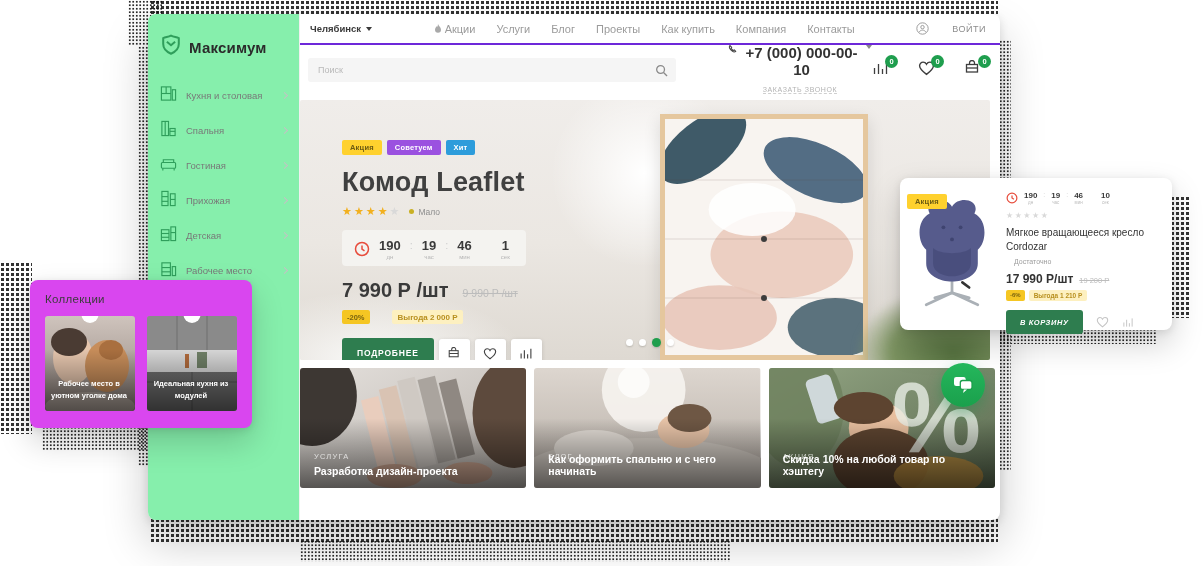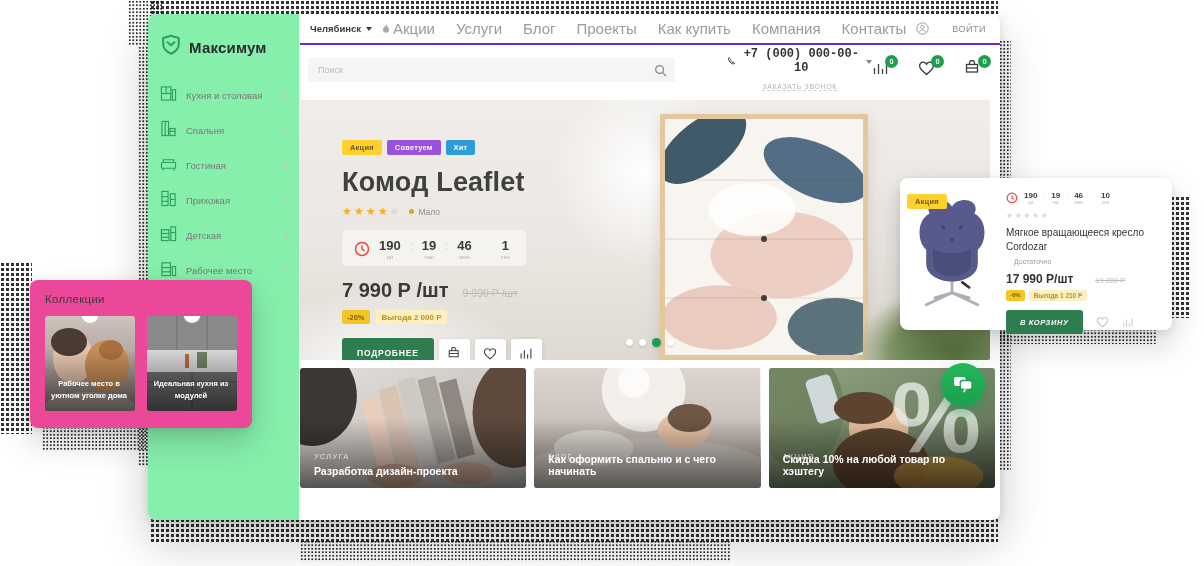--- a/index.html
+++ b/index.html
@@ -22,31 +22,31 @@
   .cats { margin-top:18px; }
   .cat-item { display:flex; align-items:center; gap:9px; padding:7px 10px 7px 12px; cursor:pointer; }
   .cat-label { flex:1; font-size:9.5px; color:#787878; }
   .cat-arrow { width:5px; height:5px; border-right:1.2px solid #c3c3c3; border-top:1.2px solid #c3c3c3; transform:rotate(45deg); margin-right:2px; }
 
   
   .topbar { position:absolute; left:152px; right:0; top:0; height:31px; display:flex; align-items:center; border-bottom:2px solid #6d28d9; padding:0 14px 0 10px; }
   .city { display:flex; align-items:center; gap:5px; font-size:9.5px; color:#3a3a3a; font-weight:600; cursor:pointer; }
   .caret { width:0; height:0; border-left:3.5px solid transparent; border-right:3.5px solid transparent; border-top:4px solid #3a3a3a; margin-top:1px; }
   .menu { flex:1; display:flex; justify-content:center; gap:21px; align-items:center; }
-  .menu a { font-size:15px; color:#9b9b9b; text-decoration:none; display:flex; align-items:center; gap:3px; }
+  .menu a { font-size:11px; color:#9b9b9b; text-decoration:none; display:flex; align-items:center; gap:3px; }
   .login { display:flex; align-items:center; gap:23px; font-size:9px; color:#8d8d8d; text-transform:uppercase; letter-spacing:.5px; cursor:pointer; }
 
   
   .headerbar { position:absolute; left:152px; right:0; top:31px; height:50px; display:flex; align-items:center; padding:0 14px 0 8px; }
   .search { position:relative; width:395px; height:24px; }
   .search input { width:100%; height:100%; background:#f5f5f5; border:none; border-radius:3px; padding:0 28px 0 10px; font-size:9px; color:#555; outline:none; font-family:"Liberation Sans",sans-serif; }
   .search input::placeholder { color:#b9b9b9; }
   .search .mag { position:absolute; right:8px; top:5px; }
   .phoneblock { margin-left:52px; text-align:center; }
-  .phone-row { display:flex; align-items:center; gap:5px; font-size:12px; font-weight:800; color:#333;font-family:Liberation Mono, monospace; }
+  .phone-row { display:flex; align-items:flex-start; gap:5px; font-size:15px; font-weight:800; color:#333; }
   .callback { display:inline-block; margin-top:3px; font-size:7px; color:#b3b3b3; text-transform:uppercase; letter-spacing:.6px; border-bottom:1px dashed #cfcfcf; cursor:pointer; }
   .hicons { margin-left:auto; display:flex; gap:29px; padding-right:4px; }
   .hicon { position:relative; cursor:pointer; }
   .count { position:absolute; top:-5px; right:-9px; min-width:13px; height:13px; background:#1f9e4e; border-radius:50%; color:#fff; font-size:7.5px; font-weight:700; line-height:13px; text-align:center; }
 
   
   .hero { position:absolute; left:152px; top:86px; width:690px; height:260px; overflow:hidden; border-radius:2px;
     background:radial-gradient(circle at 50% 28%, #ffffff 0%, rgba(255,255,255,0) 24%),
                linear-gradient(180deg,#f0edea 0%,#ebe7e2 55%,#ded9d2 100%); }
   .wardrobe { position:absolute; left:360px; top:14px; width:208px; height:246px; border:5px solid #e5c79e; background:#f8f4f0; box-shadow:0 6px 16px rgba(0,0,0,.12); }
@@ -66,41 +66,41 @@
   .avail { display:flex; align-items:center; gap:4px; font-size:8.5px; color:#8d8d8d; }
   .avail .dot-ind { width:5px; height:5px; border-radius:50%; background:#c9b023; }
   .timerbox { display:inline-flex; align-items:flex-start; gap:9px; background:#f4f3f0; border-radius:4px; padding:8px 16px 6px 12px; margin-bottom:13px; }
   .t-cell { text-align:center; }
   .t-num { display:block; font-size:13px; font-weight:800; color:#3a3a3a; }
   .t-lab { display:block; font-size:6px; color:#b7b7b7; margin-top:1px; }
   .t-colon { font-size:11px; color:#cfcfcf; margin-top:1px; }
   .price-row { display:flex; align-items:baseline; gap:14px; margin-bottom:8px; }
   .price { font-size:20px; font-weight:800; color:#3a3a3a; }
   .old-price { font-size:10.5px; color:#bcbcbc; text-decoration:line-through; }
-  .disc-row { display:flex; align-items:center; gap:6px; margin-bottom:14px; }
+  .disc-row { display:flex; align-items:center; gap:22px; margin-bottom:14px; }
   .disc-badge { background:#f5c623; color:#7a6410; font-size:7.5px; font-weight:800; padding:2.5px 5px; border-radius:2px; }
   .benefit { background:#fdf0c0; color:#b8901f; font-size:8px; font-weight:600; padding:2.5px 6px; border-radius:2px; }
   .actions { display:flex; gap:5px; align-items:center; }
   .btn-primary { height:30px; padding:0 15px; background:#2e7d4f; border:none; border-radius:3px; color:#fff; font-size:8.5px; font-weight:700; letter-spacing:.8px; text-transform:uppercase; cursor:pointer; font-family:"Liberation Sans",sans-serif; }
   .icon-btn { width:31px; height:29px; background:#fff; border:none; border-radius:3px; box-shadow:0 1px 4px rgba(0,0,0,.13); display:flex; align-items:center; justify-content:center; cursor:pointer; }
   .dots { position:absolute; left:326px; top:238px; display:flex; gap:6px; align-items:center; z-index:3; }
   .dot { width:7px; height:7px; border-radius:50%; background:#fff; box-shadow:0 1px 2px rgba(0,0,0,.18); }
   .dot.active { width:9px; height:9px; background:#1f9e4e; }
 
   
   .promos { position:absolute; left:152px; top:354px; width:695px; height:120px; display:flex; gap:8px; }
   .promo { position:relative; flex:1; border-radius:3px; overflow:hidden; cursor:pointer; }
   .promo svg.art { position:absolute; inset:0; width:100%; height:100%; }
   .shade { position:absolute; inset:0; background:linear-gradient(180deg, rgba(0,0,0,0) 42%, rgba(0,0,0,.58) 100%); }
   .promo-tag { position:absolute; left:14px; bottom:27px; font-size:7.5px; letter-spacing:1.2px; color:rgba(255,255,255,.72); text-transform:uppercase; }
   .promo-title { position:absolute; left:14px; right:10px; bottom:11px; font-size:10.5px; font-weight:700; color:#fff; }
   .pct { position:absolute; right:14px; top:-6px; font-size:100px; font-weight:800; color:rgba(235,240,232,.78); line-height:1.1; }
 
   
-  .collections { position:absolute; left:30px; top:280px; width:222px; height:148px; background:#ec4899; border-radius:8px;
+  .collections { position:absolute; left:30px; top:280px; width:222px; height:148px; background:#d946ef; border-radius:8px;
     box-shadow:0 14px 32px rgba(0,0,0,.18), 0 2px 8px rgba(0,0,0,.1); z-index:5; padding:13px 15px; }
   .col-title { font-size:11.5px; color:#3c3c3c; letter-spacing:.3px; }
   .col-cards { display:flex; gap:12px; margin-top:11px; }
   .col-card { position:relative; width:90px; height:95px; border-radius:3px; overflow:hidden; cursor:pointer; }
   .col-card svg.art { position:absolute; inset:0; width:100%; height:100%; }
   .col-shade { position:absolute; inset:0; background:linear-gradient(180deg, rgba(0,0,0,0) 35%, rgba(0,0,0,.55) 100%); }
   .notch { position:absolute; top:-8px; left:50%; transform:translateX(-50%); width:17px; height:15px; background:#fff; border-radius:0 0 10px 10px; z-index:2; }
   .col-card-title { position:absolute; left:5px; right:7px; bottom:8px; text-align:center; font-size:7.5px; font-weight:700; color:#fff; line-height:1.7; }
 
   
@@ -109,21 +109,21 @@
   .pp-img { position:relative; width:104px; flex:none; display:flex; align-items:center; justify-content:center; }
   .pp-badge { position:absolute; top:16px; left:7px; z-index:2; }
   .pp-body { flex:1; padding:13px 12px 10px 2px; }
   .mini-timer { display:flex; align-items:flex-start; gap:6px; }
   .mt-num { display:block; font-size:8px; font-weight:800; color:#3a3a3a; }
   .mt-lab { display:block; font-size:4.5px; color:#bdbdbd; }
   .mt-colon { font-size:7px; color:#d5d5d5; }
   .pp-stars { margin-top:7px; font-size:8px; letter-spacing:1.5px; }
   .pp-title { margin-top:6px; font-size:10px; color:#333; line-height:1.4; font-weight:500; }
   .pp-avail { display:flex; align-items:center; gap:4px; font-size:7px; color:#9c9c9c; margin-top:4px; }
-  .pp-price-row { display:flex; align-items:baseline; gap:22px; margin-top:7px; }
+  .pp-price-row { display:flex; align-items:baseline; gap:6px; margin-top:7px; }
   .pp-price { font-size:12px; font-weight:800; color:#333; }
   .pp-old { font-size:7.5px; color:#bdbdbd; text-decoration:line-through; }
   .pp-disc-row { display:flex; gap:4px; margin-top:4px; }
   .pp-disc-row .disc-badge { font-size:6px; padding:2px 4px; }
   .pp-disc-row .benefit { font-size:6.5px; padding:2px 5px; }
   .pp-actions { display:flex; align-items:center; gap:13px; margin-top:9px; }
   .btn-cart { height:24px; padding:0 14px; background:#2e7d4f; border:none; border-radius:3px; color:#fff; font-size:7.5px; font-weight:700; letter-spacing:.6px; text-transform:uppercase; cursor:pointer; font-family:"Liberation Sans",sans-serif;font-style:italic; }
 
   
   .chat-fab { position:absolute; left:941px; top:363px; width:44px; height:44px; border-radius:50%; background:#1db954; background:linear-gradient(180deg,#25b75c,#1aa04c);

